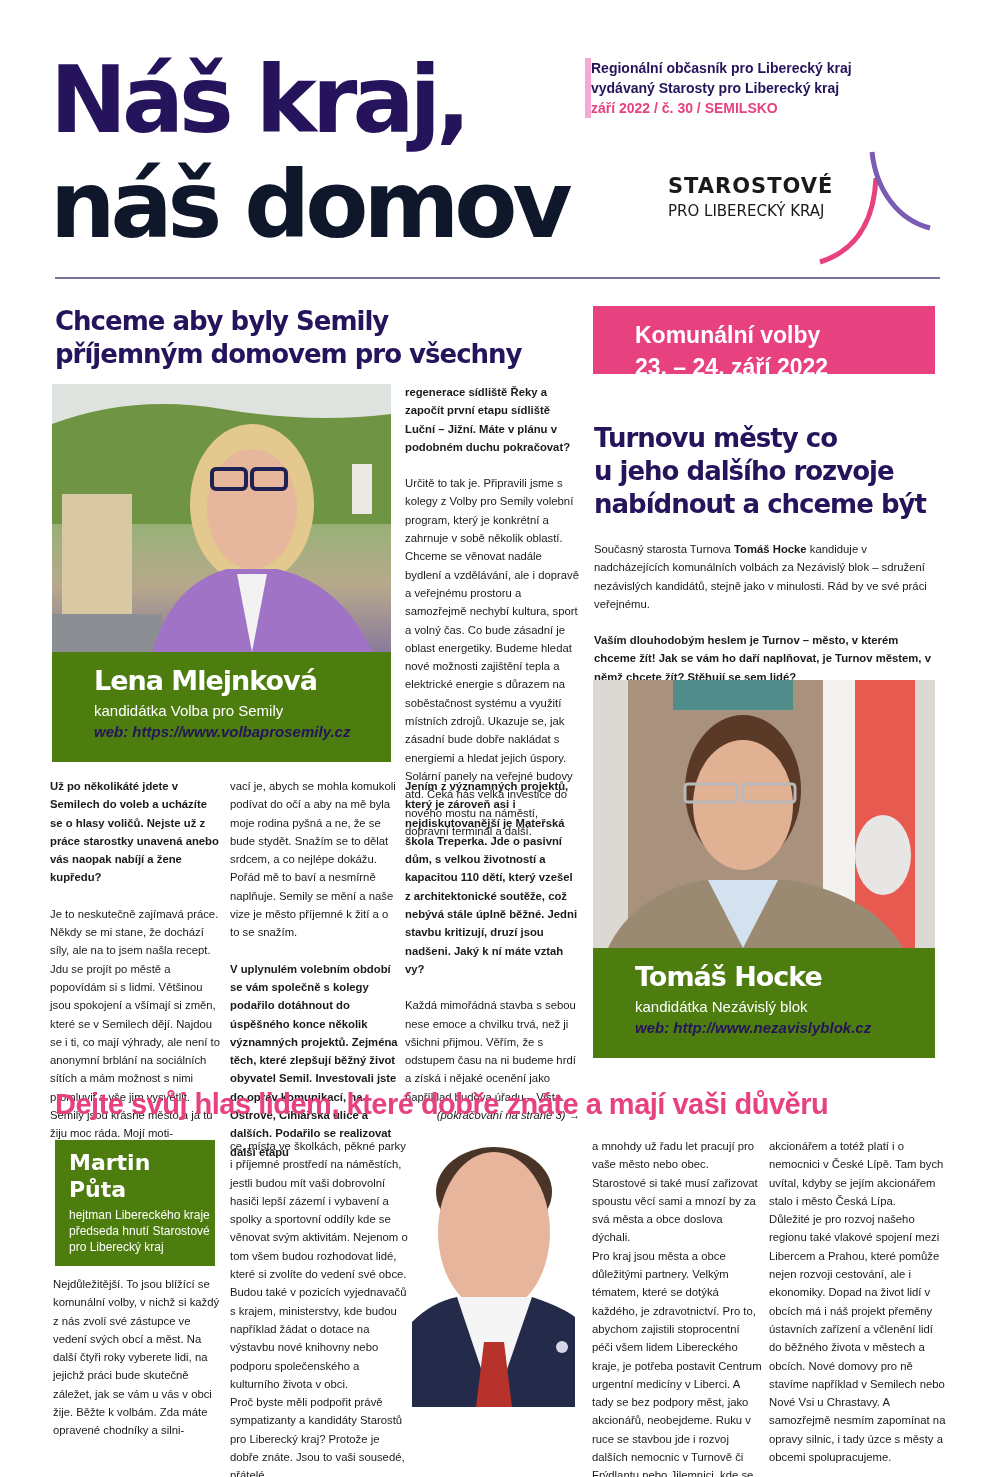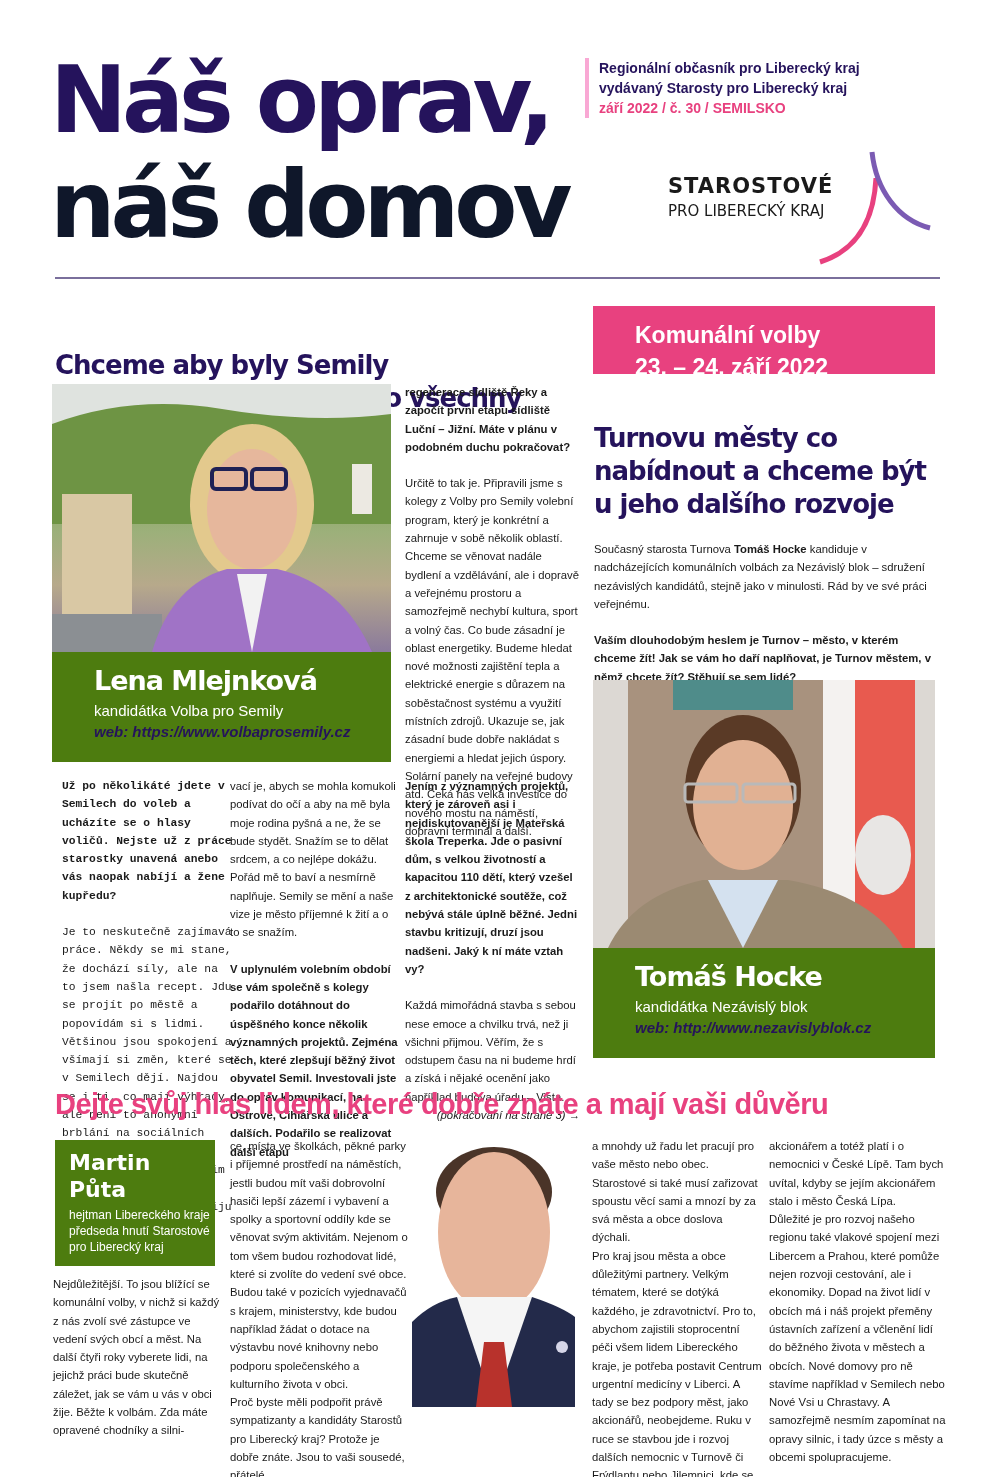--- a/index.html
+++ b/index.html
@@ -9,34 +9,34 @@
   .abs { position: absolute; }
 
   
   .mast-line1, .mast-line2 {
     font-family: "DejaVu Sans", sans-serif; font-weight: bold;
     font-size: 92px; letter-spacing: -5px; line-height: 1;
   }
   .mast-line1 { left: 50px; top: 55px; color: #25135c; }
   .mast-line2 { left: 50px; top: 160px; color: #0f172a; }
 
-  .info-block { left: 585px; top: 58px; border-left: 4px solid #f9a8d4; padding-left: 10px; }
+  .info-block { left: 585px; top: 58px; border-left: 6px solid #f9a8d4; }
   .info-line { font-family: "Liberation Sans", sans-serif; font-weight: bold; font-size: 14px; line-height: 20px; color: #25135c; }
   .info-line.pink { color: #e8417f; }
 
   .logo { left: 668px; top: 150px; width: 270px; height: 115px; }
   .logo-title { position: absolute; left: 0; top: 24px; font-family: "DejaVu Sans", sans-serif; font-weight: bold; font-size: 21px; letter-spacing: 1px; color: #1a1a1a; text-align: center; }
   .logo-sub { position: absolute; left: 0; top: 52px; font-family: "DejaVu Sans", sans-serif; font-size: 15px; color: #1a1a1a; }
   .logo-arcs { position: absolute; left: 150px; top: 0; width: 120px; height: 115px; }
 
   .top-rule { left: 55px; top: 277px; width: 885px; height: 2px; background: #7a6f9c; }
 
   
   .h-dark { font-family: "DejaVu Sans", sans-serif; font-weight: bold; color: #25135c; letter-spacing: -1px; }
-  .headline-semily { left: 55px; top: 305px; width: 520px; font-size: 26px; line-height: 33px; margin-top: 44px; }
+  .headline-semily { left: 55px; top: 305px; width: 520px; font-size: 26px; line-height: 33px; }
   .headline-turnov { left: 594px; top: 422px; width: 350px; font-size: 26px; line-height: 33px; }
 
   
   .election-box { left: 593px; top: 306px; width: 342px; height: 68px; background: #e8417f; padding: 13px 0 0 42px; }
   .election-line { font-family: "Liberation Sans", sans-serif; font-weight: bold; color: #fff; font-size: 23px; line-height: 32px; }
 
   
   .photo { overflow: hidden; }
   .photo-lena { left: 52px; top: 384px; width: 339px; height: 268px;
     background: linear-gradient(180deg, #6c8e4a 0%, #7fa35a 35%, #9cb07a 55%, #b7a98b 75%, #8a7a9c 100%); }
@@ -57,37 +57,37 @@
   .plate-martin .plate-name { font-size: 22px; line-height: 27px; letter-spacing: 0; }
   .plate-martin .plate-sub { font-size: 12px; line-height: 16px; margin-top: 4px; }
 
   
   .col { font-family: "Liberation Sans", sans-serif; font-size: 11.3px; line-height: 18.3px; color: #1a1a1a; }
   .col p { margin-bottom: 18px; }
   .col p.tight { margin-bottom: 0; }
   .col b { font-weight: bold; }
   .col .cont { text-align: right; font-style: italic; margin-top: 0; }
 
-  .col-a { left: 62px; top: 777px; width: 170px; font-family: Liberation Mono, monospace; }
+  .col-a { left: 50px; top: 777px; width: 170px; }
   .col-b { left: 230px; top: 777px; width: 170px; }
   .col-c1 { left: 405px; top: 383px; width: 175px; }
   .col-c2 { left: 405px; top: 777px; width: 175px; }
   .col-turnov { left: 594px; top: 540px; width: 342px; font-size: 11.3px; }
 
   .col-m1 { left: 53px; top: 1275px; width: 170px; }
   .col-m2 { left: 230px; top: 1137px; width: 178px; }
   .col-m3 { left: 592px; top: 1137px; width: 170px; }
   .col-m4 { left: 769px; top: 1137px; width: 178px; }
 
   .headline-pink { left: 55px; top: 1085px; font-family: "Liberation Sans", sans-serif; font-weight: bold; color: #e8417f; font-size: 29px; line-height: 38px; letter-spacing: -0.5px; }
 </style>
 </head>
 <body>
 
-<div class="abs mast-line1">Náš oprav,</div>
+<div class="abs mast-line1">Náš kraj,</div>
 <div class="abs mast-line2">náš domov</div>
 
 <div class="abs info-block">
   <div class="info-line">Regionální občasník pro Liberecký kraj</div>
   <div class="info-line">vydávaný Starosty pro Liberecký kraj</div>
   <div class="info-line pink">září 2022 / č. 30 / SEMILSKO</div>
 </div>
 
 <div class="abs logo">
   <div class="logo-title">STAROSTOVÉ</div>
@@ -148,22 +148,22 @@
   <div class="cont">(pokračování na straně 3) →</div>
 </div>
 
 <div class="abs election-box">
   <div class="election-line">Komunální volby</div>
   <div class="election-line">23. – 24. září 2022</div>
 </div>
 
 <div class="abs h-dark headline-turnov">
   <div>Turnovu městy co</div>
+  <div>u jeho dalšího rozvoje</div>
   <div>nabídnout a chceme být</div>
-  <div>u jeho dalšího rozvoje</div>
 </div>
 
 <div class="abs col col-turnov">
   <p><span>Současný starosta Turnova </span><b>Tomáš Hocke</b><span> kandiduje v nadcházejících komunálních volbách za Nezávislý blok – sdružení nezávislých kandidátů, stejně jako v minulosti. Rád by ve své práci veřejnému.</span></p>
   <p class="tight"><b>Vaším dlouhodobým heslem je Turnov – město, v kterém chceme žít! Jak se vám ho daří naplňovat, je Turnov městem, v němž chcete žít? Stěhují se sem lidé?</b></p>
   <div class="cont">(pokračování na straně 2) →</div>
 </div>
 
 <div class="abs photo photo-tomas" aria-label="Portrét Tomáše Hockeho">
   <svg width="342" height="268" viewBox="0 0 342 268">

